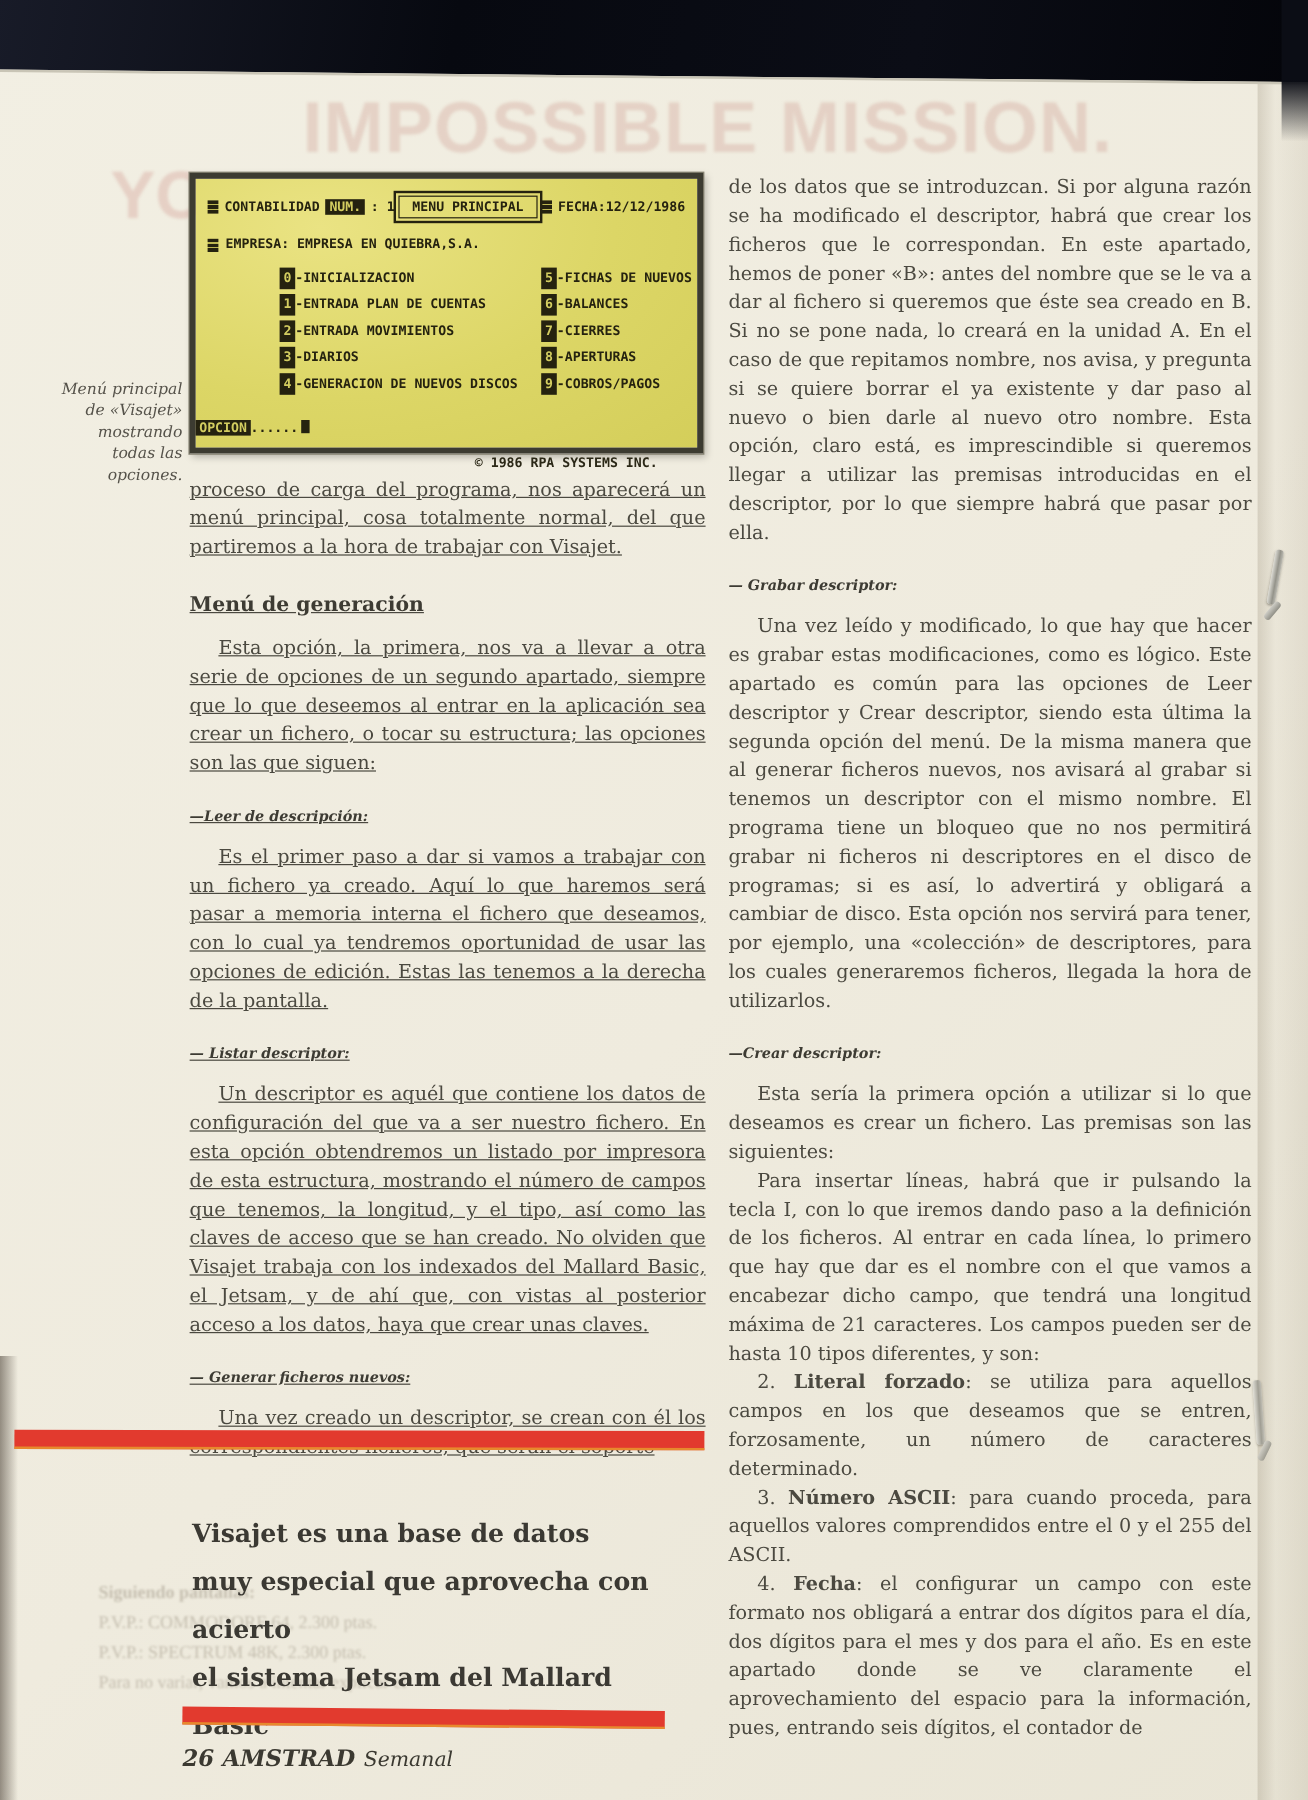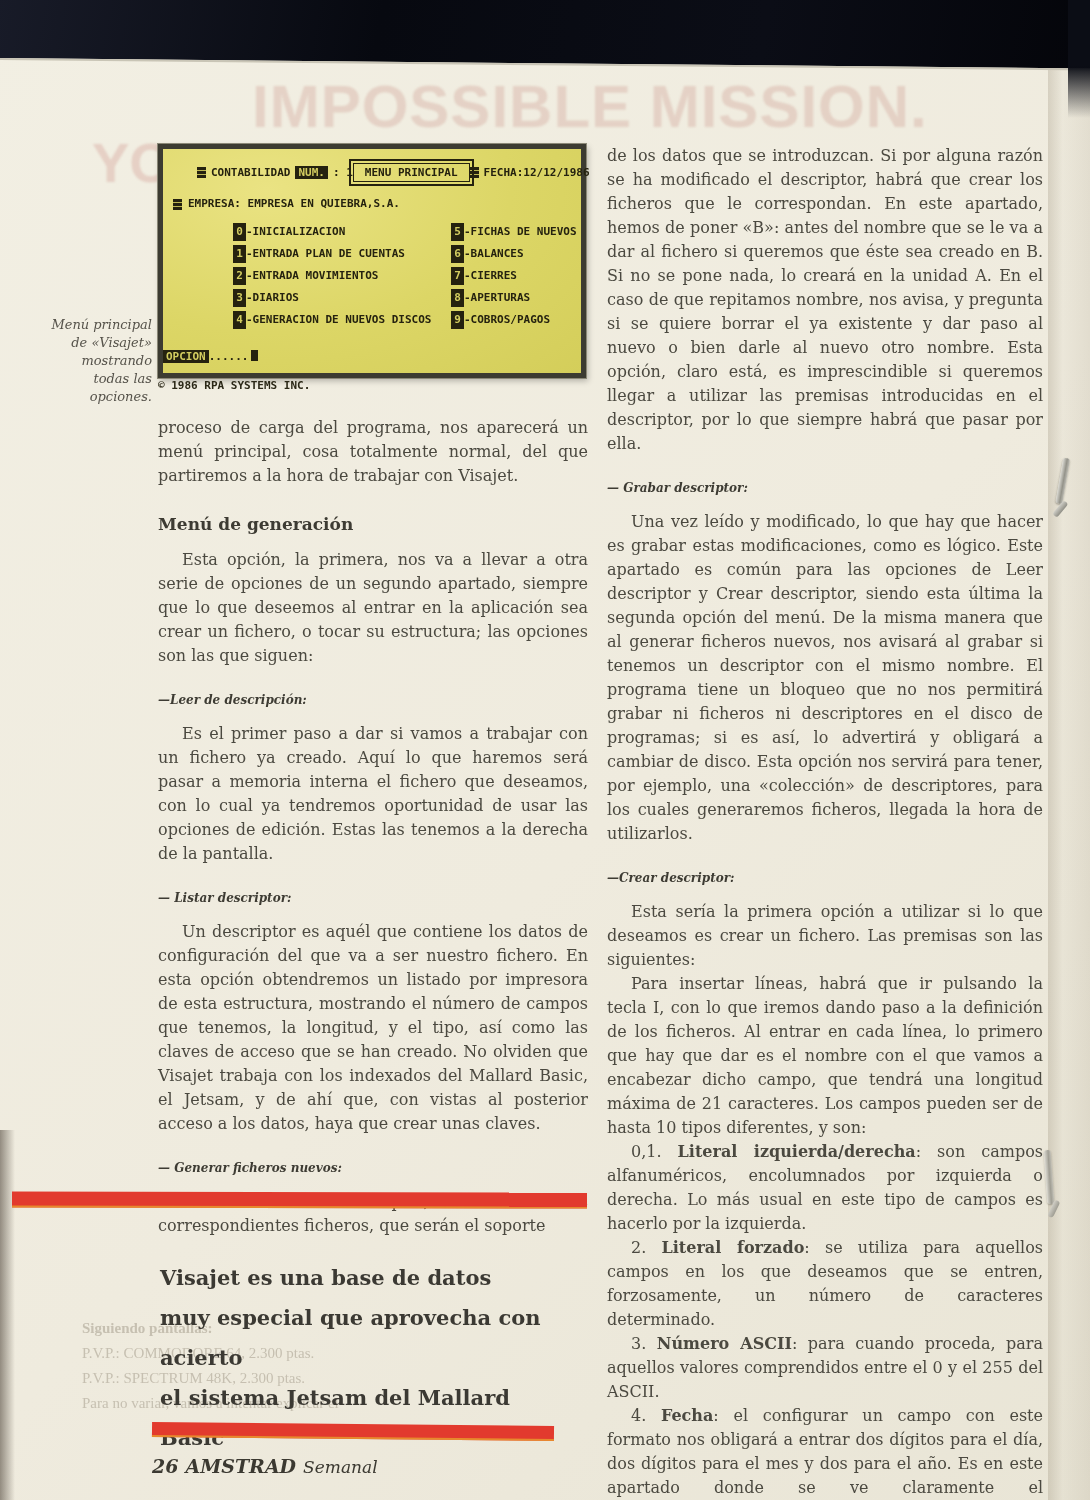--- a/index.html
+++ b/index.html
@@ -64,56 +64,56 @@
 
   
   .screenshot {
     position:absolute; left:158px; top:144px; width:428px; height:234px; box-sizing:border-box;
     background: radial-gradient(ellipse at 25% 18%, #eae383 0%, #dcd666 55%, #d4ce5a 100%);
     border:5px solid #3c3b31;
     box-shadow: 0 0 0 1px #8b8877, 2px 3px 6px rgba(0,0,0,0.25);
     font-family:"DejaVu Sans Mono",monospace; font-weight:bold; font-size:11px;
     color:#25220f; z-index:2;
   }
-  .scr-header { display:flex; align-items:center; justify-content:space-between; padding:14px 10px 0 10px;margin-left:24px; }
+  .scr-header { display:flex; align-items:center; justify-content:space-between; padding:14px 10px 0 10px; }
   .hdr-group { display:flex; align-items:center; gap:5px; white-space:nowrap; }
   .block-icon {
     display:inline-block; width:9px; height:11px; flex:0 0 auto;
     background: linear-gradient(to bottom,#25220f 0 3px,#beb852 3px 4px,#25220f 4px 7px,#beb852 7px 8px,#25220f 8px 11px);
   }
   .inv { background:#25220f; color:#d3cd60; padding:0 3px; }
   .menu-title-box { position:relative; border:1px solid #25220f; padding:2px 11px; white-space:nowrap; }
   .menu-title-box::before { content:""; position:absolute; inset:-5px; border:2px solid #25220f; }
   .scr-company { display:flex; align-items:flex-end; gap:6px; margin:15px 0 0 10px; white-space:nowrap; }
   .menu-cols { display:flex; margin-top:13px; }
   .menu-col { display:flex; flex-direction:column; }
   .menu-col.mleft { margin-left:70px; width:218px; }
   .menu-col.mright { margin-left:0; }
   .menu-row { line-height:18px; margin-bottom:4px; white-space:nowrap; }
   .inv-key { display:inline-block; min-width:9px; text-align:center; background:#25220f; color:#d3cd60; padding:0 2px; }
   .scr-prompt { position:absolute; left:0; right:0; bottom:10px; text-align:left; }
   .cursor-block { display:inline-block; width:7px; height:11px; background:#25220f; vertical-align:-1px; margin-left:2px; }
   .scr-copyright {
-    position:absolute; left:158px; top:379px; width:428px; padding-right:38px; box-sizing:border-box;
+    position:absolute; left:158px; top:379px; width:428px; text-align:right; padding-right:38px; box-sizing:border-box;
     font-family:"DejaVu Sans Mono",monospace; font-weight:bold; font-size:11px; color:#2b2817; z-index:2;
   }
 
   .caption {
     position:absolute; left:42px; top:316px; width:110px; z-index:2;
     font-family:"DejaVu Serif",serif; font-style:italic; font-size:13px; line-height:18px;
     color:#55524a; text-align:right;
   }
 
   
   .col {
     position:absolute; z-index:2;
     font-family:"DejaVu Serif",serif; color:#4b4940; font-size:16px; line-height:24px;
     text-align:justify;
   }
-  .col.cleft  { left:158px; top:416px; width:430px; }
+  .col.cleft  { left:158px; top:396px; width:430px;text-decoration:underline; }
   .col.cright { left:607px; top:144px; width:436px; }
   .para { margin:0; }
   .para.indent { text-indent:1.5em; }
   .subhead { font-family:"DejaVu Serif",serif; font-weight:bold; font-size:17px; color:#3d3b33; margin:24px 0 12px 0; }
   .italic-head { font-family:"DejaVu Serif",serif; font-style:italic; font-weight:bold; font-size:12px; color:#3d3b33; margin:20px 0 10px 0; }
   .bold-term { font-weight:bold; }
 
   .pull-quote {
     position:absolute; left:160px; top:1258px; width:445px; z-index:2;
     font-family:"DejaVu Serif",serif; font-weight:bold; font-size:21px; line-height:40px; color:#3b3933;
@@ -211,21 +211,20 @@
     <p class="para indent">Una vez creado un descriptor, se crean con él los correspondientes ficheros, que serán el soporte</p>
   </div>
 
   <div class="col cright">
     <p class="para">de los datos que se introduzcan. Si por alguna razón se ha modificado el descriptor, habrá que crear los ficheros que le correspondan. En este apartado, hemos de poner «B»: antes del nombre que se le va a dar al fichero si queremos que éste sea creado en B. Si no se pone nada, lo creará en la unidad A. En el caso de que repitamos nombre, nos avisa, y pregunta si se quiere borrar el ya existente y dar paso al nuevo o bien darle al nuevo otro nombre. Esta opción, claro está, es imprescindible si queremos llegar a utilizar las premisas introducidas en el descriptor, por lo que siempre habrá que pasar por ella.</p>
     <div class="italic-head">— Grabar descriptor:</div>
     <p class="para indent">Una vez leído y modificado, lo que hay que hacer es grabar estas modificaciones, como es lógico. Este apartado es común para las opciones de Leer descriptor y Crear descriptor, siendo esta última la segunda opción del menú. De la misma manera que al generar ficheros nuevos, nos avisará al grabar si tenemos un descriptor con el mismo nombre. El programa tiene un bloqueo que no nos permitirá grabar ni ficheros ni descriptores en el disco de programas; si es así, lo advertirá y obligará a cambiar de disco. Esta opción nos servirá para tener, por ejemplo, una «colección» de descriptores, para los cuales generaremos ficheros, llegada la hora de utilizarlos.</p>
     <div class="italic-head">—Crear descriptor:</div>
     <p class="para indent">Esta sería la primera opción a utilizar si lo que deseamos es crear un fichero. Las premisas son las siguientes:</p>
     <p class="para indent">Para insertar líneas, habrá que ir pulsando la tecla I, con lo que iremos dando paso a la definición de los ficheros. Al entrar en cada línea, lo primero que hay que dar es el nombre con el que vamos a encabezar dicho campo, que tendrá una longitud máxima de 21 caracteres. Los campos pueden ser de hasta 10 tipos diferentes, y son:</p>
-    <p class="para indent"><span>0,1. </span><span class="bold-term">Literal izquierda/derecha</span><span>: son campos alfanuméricos, encolumnados por izquierda o derecha. Lo más usual en este tipo de campos es hacerlo por la izquierda.</span></p>
     <p class="para indent"><span>2. </span><span class="bold-term">Literal forzado</span><span>: se utiliza para aquellos campos en los que deseamos que se entren, forzosamente, un número de caracteres determinado.</span></p>
     <p class="para indent"><span>3. </span><span class="bold-term">Número ASCII</span><span>: para cuando proceda, para aquellos valores comprendidos entre el 0 y el 255 del ASCII.</span></p>
     <p class="para indent"><span>4. </span><span class="bold-term">Fecha</span><span>: el configurar un campo con este formato nos obligará a entrar dos dígitos para el día, dos dígitos para el mes y dos para el año. Es en este apartado donde se ve claramente el aprovechamiento del espacio para la información, pues, entrando seis dígitos, el contador de</span></p>
   </div>
 
   <div class="red-bar one"></div>
   <div class="pull-quote">
     <div>Visajet es una base de datos</div>
     <div>muy especial que aprovecha con acierto</div>
     <div>el sistema Jetsam del Mallard</div>

